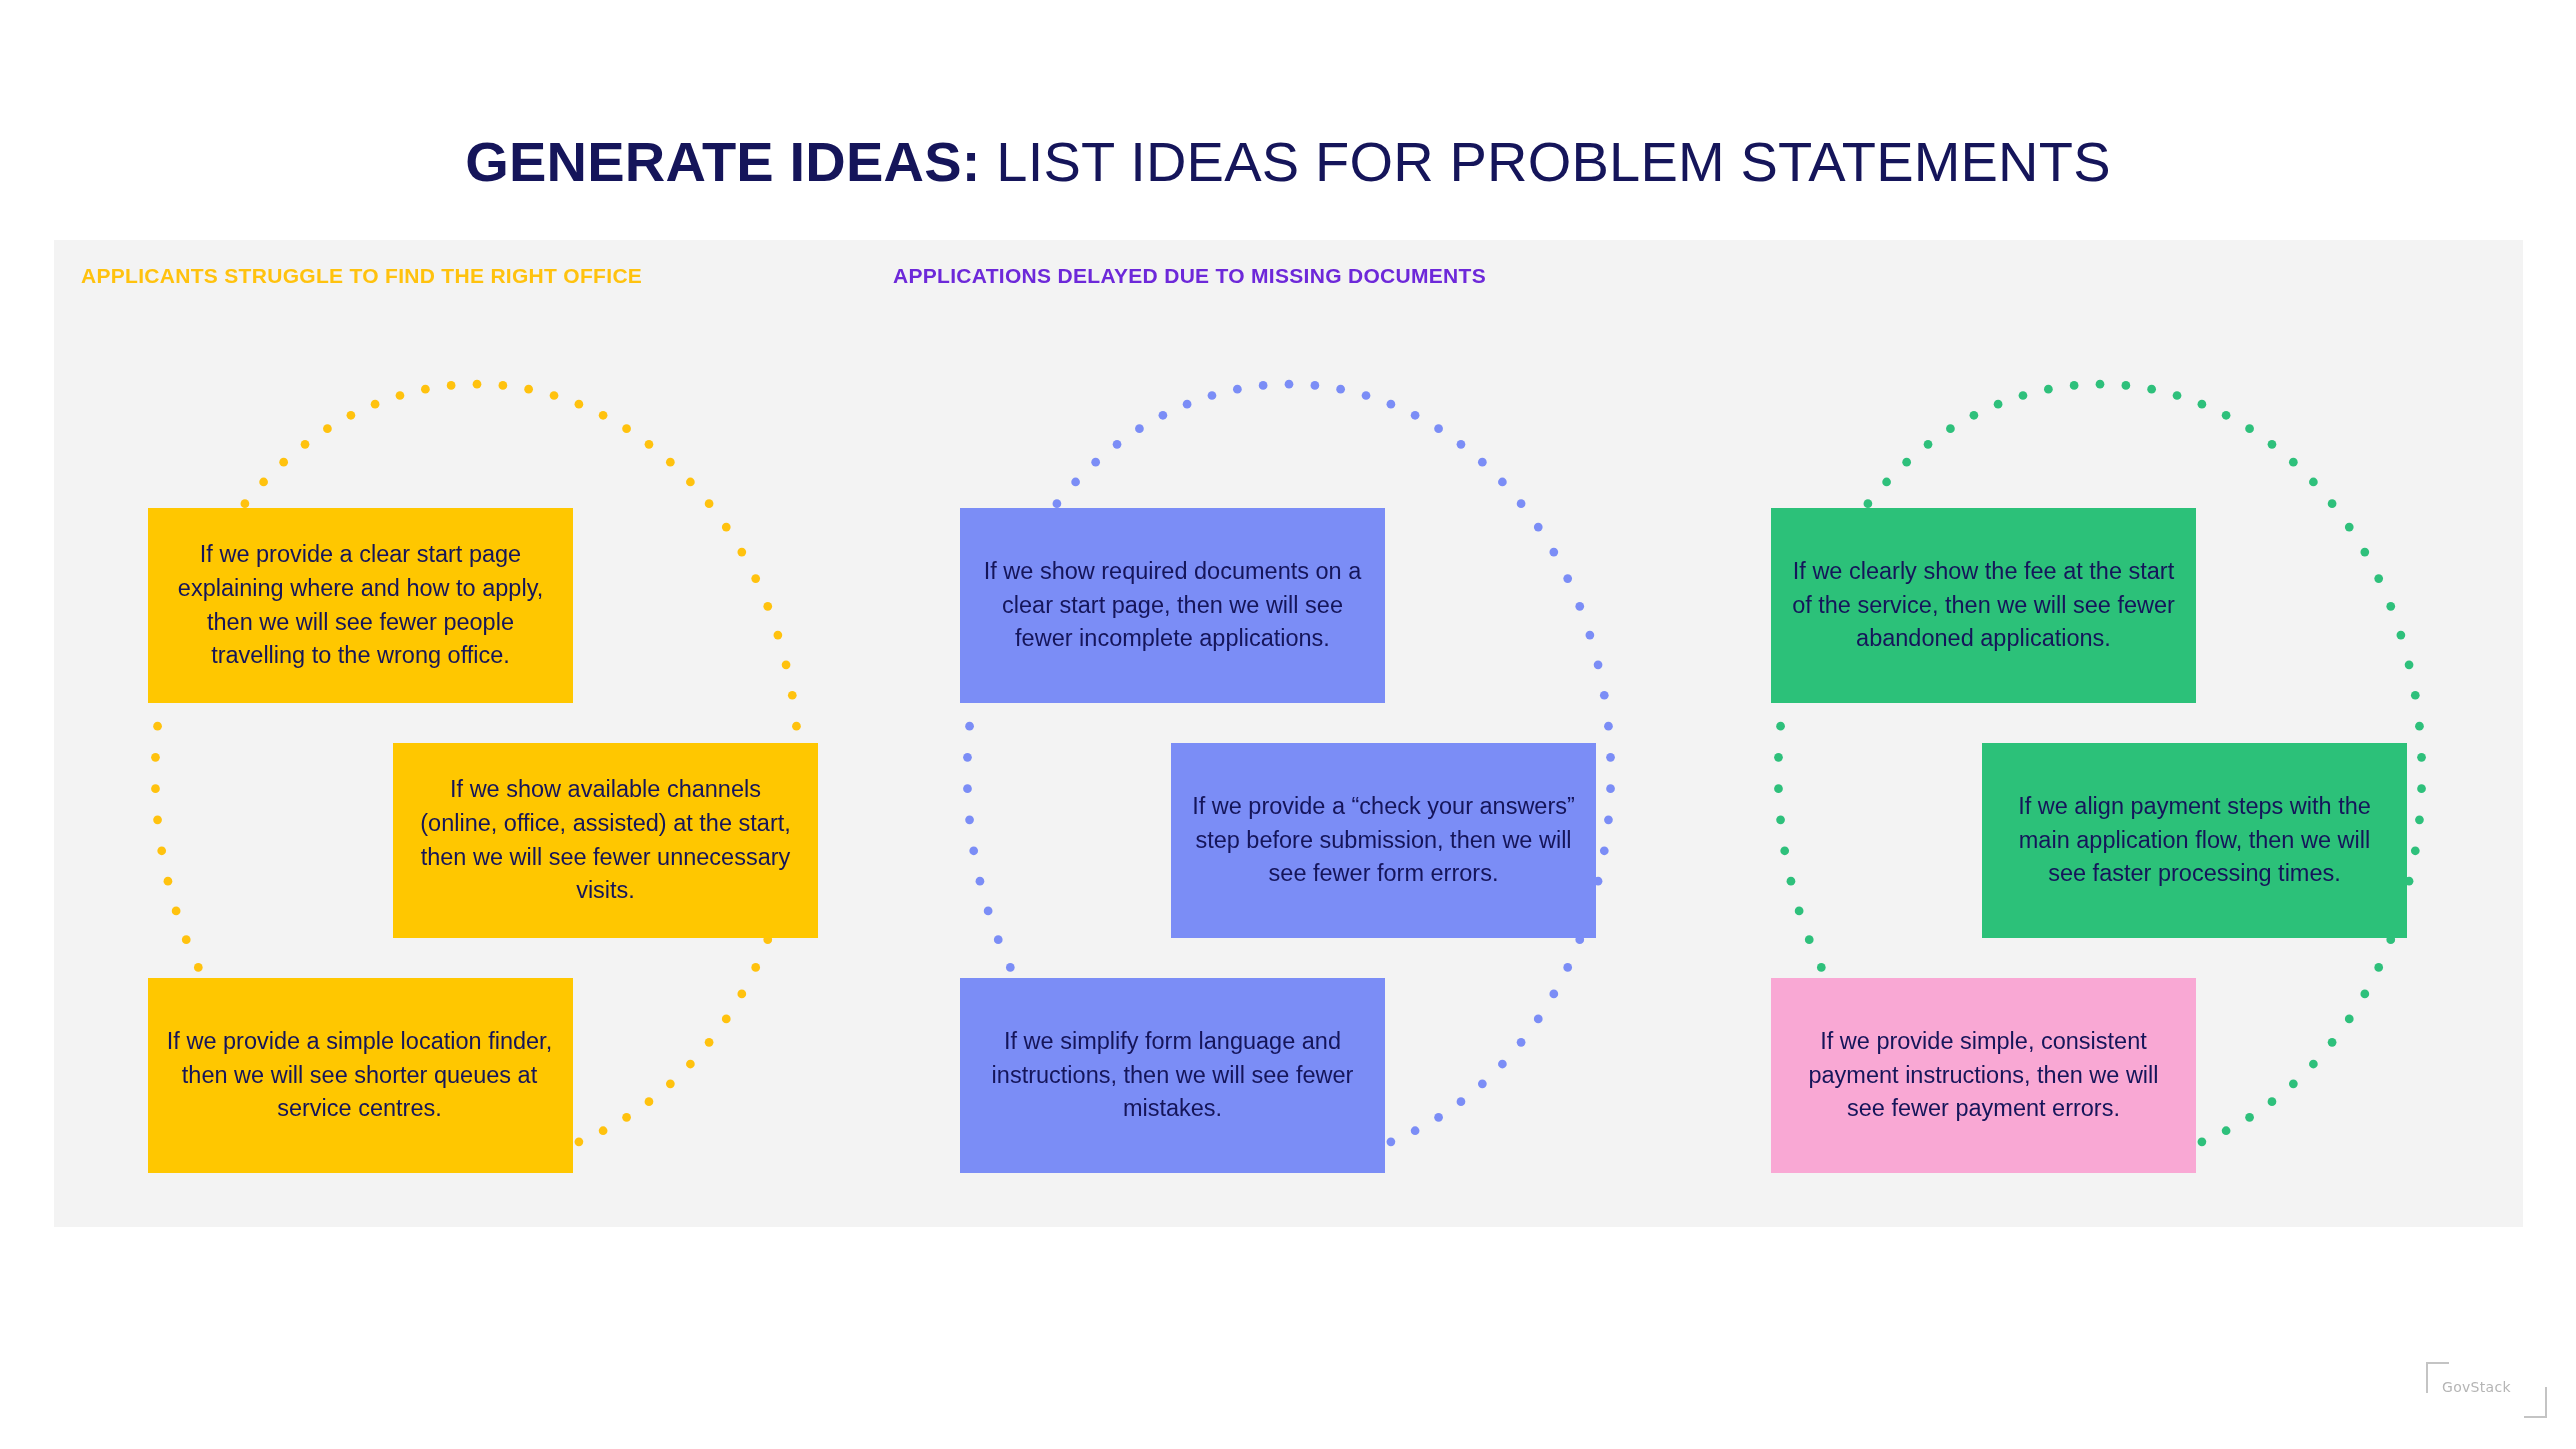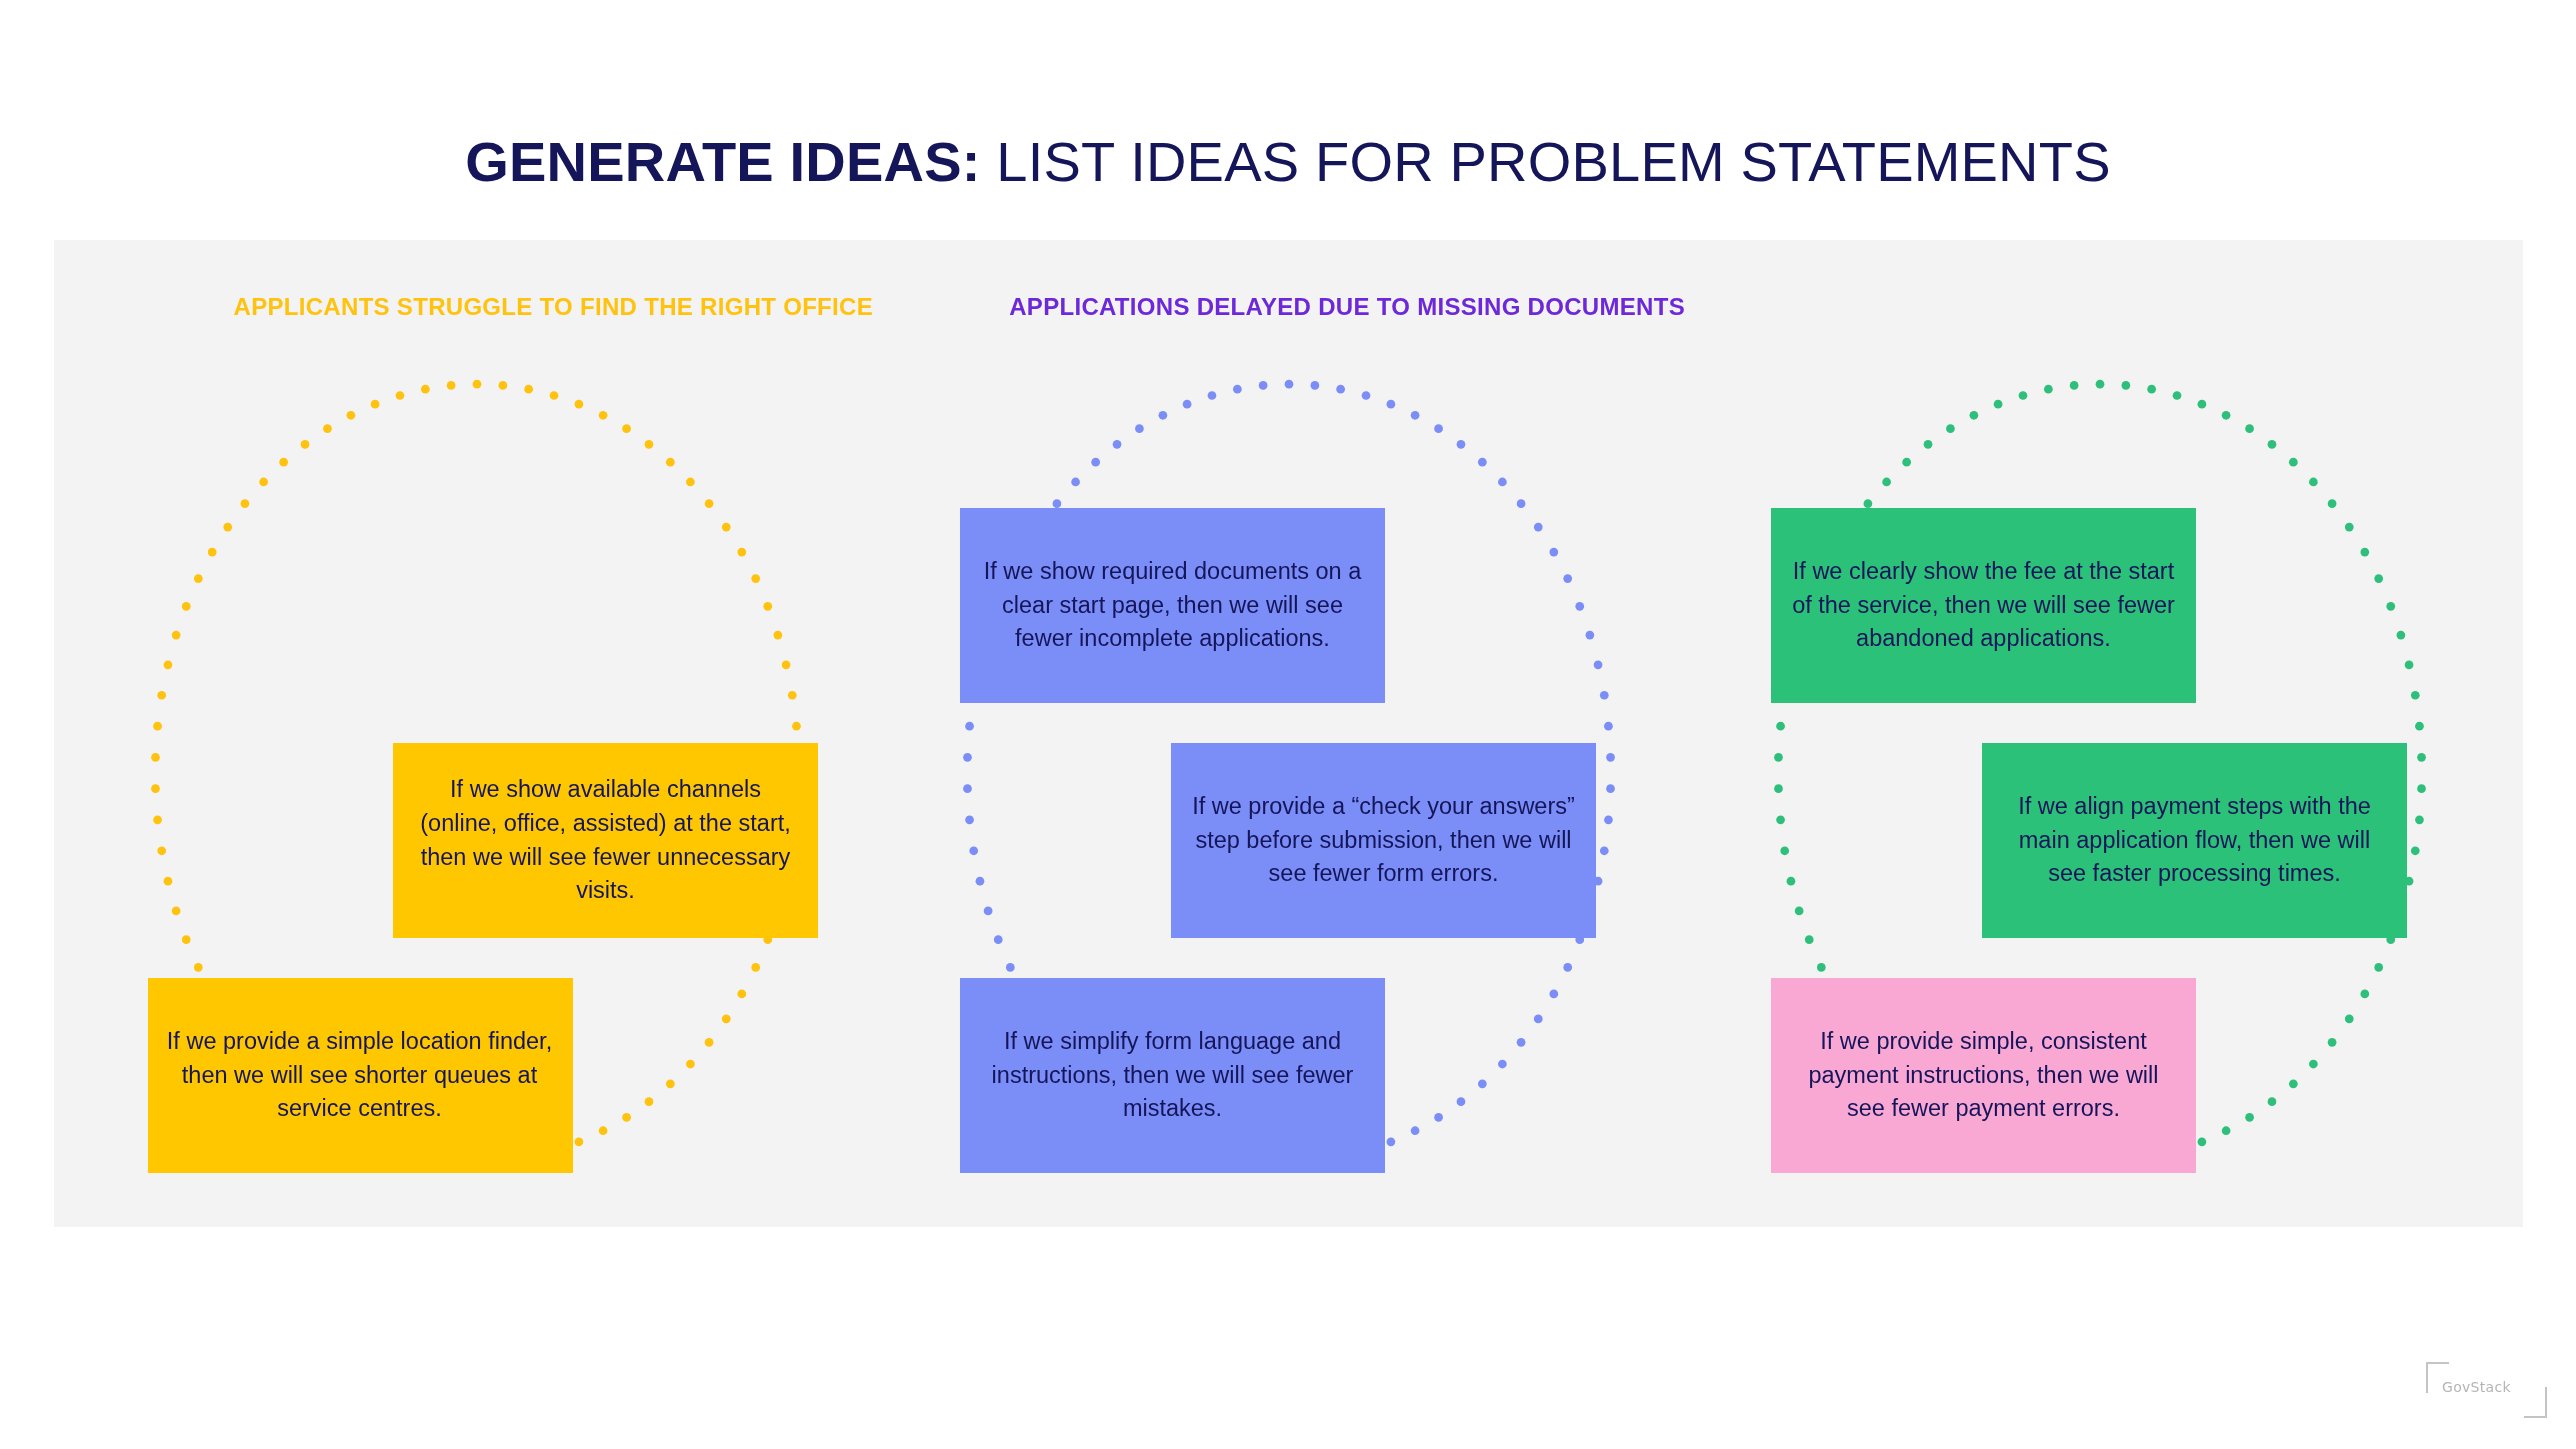--- a/index.html
+++ b/index.html
@@ -66,27 +66,26 @@
     width: 657px;
     height: 792px;
     pointer-events: none;
   }
 
   .col-heading {
     position: absolute;
     left: 0;
     top: 21.5px;
     width: 792px;
-    text-align: right;
-    font-size: 24px;
+    text-align: left;
+    font-size: 21px;
     font-weight: 700;
     letter-spacing: 0.3px;
     line-height: 1.38;
     text-transform: uppercase;
-    margin-top: 28px;
   }
 
   .card {
     position: absolute;
     display: flex;
     align-items: center;
     justify-content: center;
     text-align: center;
     color: #15155a;
     font-size: 23.5px;
@@ -218,20 +217,23 @@
           <circle cx="201.6" cy="126.3" r="6.5" fill="#ffc20e"></circle>
           <circle cx="233.5" cy="99.8" r="6.5" fill="#ffc20e"></circle>
           <circle cx="266.9" cy="76.4" r="6.5" fill="#ffc20e"></circle>
           <circle cx="301.9" cy="56.4" r="6.5" fill="#ffc20e"></circle>
           <circle cx="338.0" cy="39.8" r="6.5" fill="#ffc20e"></circle>
           <circle cx="375.1" cy="26.9" r="6.5" fill="#ffc20e"></circle>
           <circle cx="413.0" cy="17.5" r="6.5" fill="#ffc20e"></circle>
           <circle cx="451.4" cy="11.9" r="6.5" fill="#ffc20e"></circle>
         </svg>
       <div class="col-heading" style="color: rgb(255, 194, 14);">APPLICANTS STRUGGLE TO FIND THE RIGHT OFFICE</div>
+      <div class="card c1" style="background: rgb(255, 199, 0);">
+          <span>If we provide a clear start page explaining where and how to apply, then we will see fewer people travelling to the wrong office.</span>
+        </div>
       <div class="card c2" style="background: rgb(255, 199, 0); margin-left: 34px;">
           <span>If we show available channels (online, office, assisted) at the start, then we will see fewer unnecessary visits.</span>
         </div>
       <div class="card c3" style="background: rgb(255, 199, 0); padding-left: 18px;">
           <span>If we provide a simple location finder, then we will see shorter queues at service centres.</span>
         </div>
     </div>
 
     <div class="column" id="col-1">
       <svg class="dot-oval" viewBox="0 0 980 1180" xmlns="http://www.w3.org/2000/svg">

